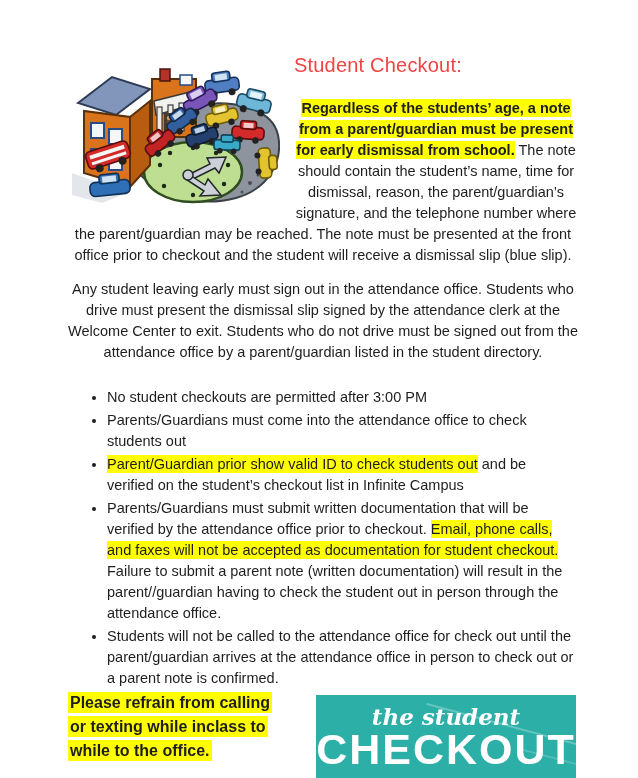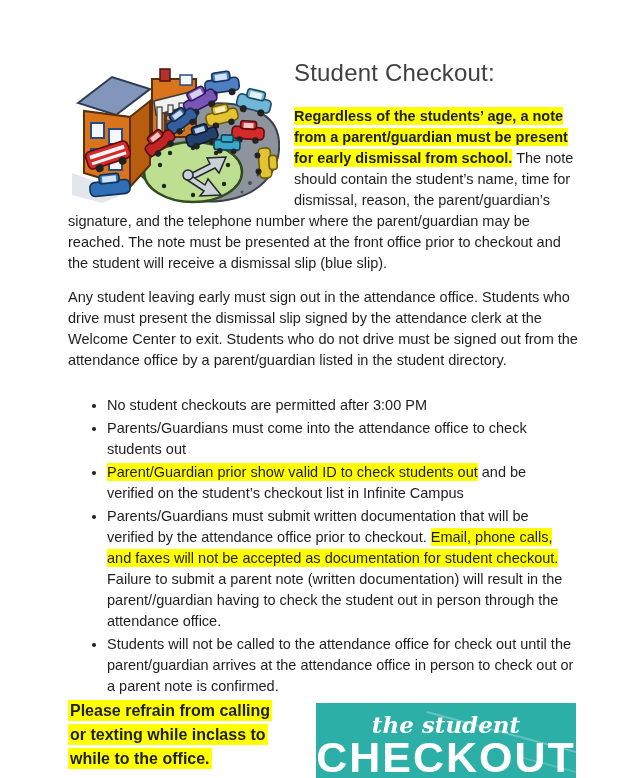--- a/index.html
+++ b/index.html
@@ -7,23 +7,23 @@
     --accent:#2bafa7;
   }
   html,body{margin:0;padding:0;background:#ffffff;}
   body{font-family:"Liberation Sans","DejaVu Sans",sans-serif;color:#1e1e1e;}
   .page{position:relative;width:638px;height:778px;background:#ffffff;overflow:hidden;}
   .content{padding:45px 60px 0 68px;font-size:14.5px;line-height:21px;}
 
   .illustration{float:left;width:208px;height:160px;margin:0 14px 4px 4px;}
   .illustration svg{display:block;width:208px;height:160px;}
 
-  .doc-title{font-size:24px;font-weight:400;color:#404040;margin:15px 0 20px 0;line-height:26px;letter-spacing:.2px;}
-
-  p{margin:0 0 13px 0;}
+  .doc-title{font-size:20px;font-weight:400;color:#ef4444;margin:7px 0 20px 0;line-height:26px;letter-spacing:.2px;}
+
+  p{margin:0 0 13px 0;text-align:center;}
   .para2{margin-bottom:24px;}
   mark{background:var(--highlight);color:inherit;padding:1px 0;}
   mark:empty{display:none;}
   span:empty{display:none;}
   .bold-hl{font-weight:bold;}
 
   ul.rules{margin:8px 0 0 0;padding-left:37px;}
   ul.rules li{margin:2px;padding:0;}
 
   .closing{margin-top:1px;}

